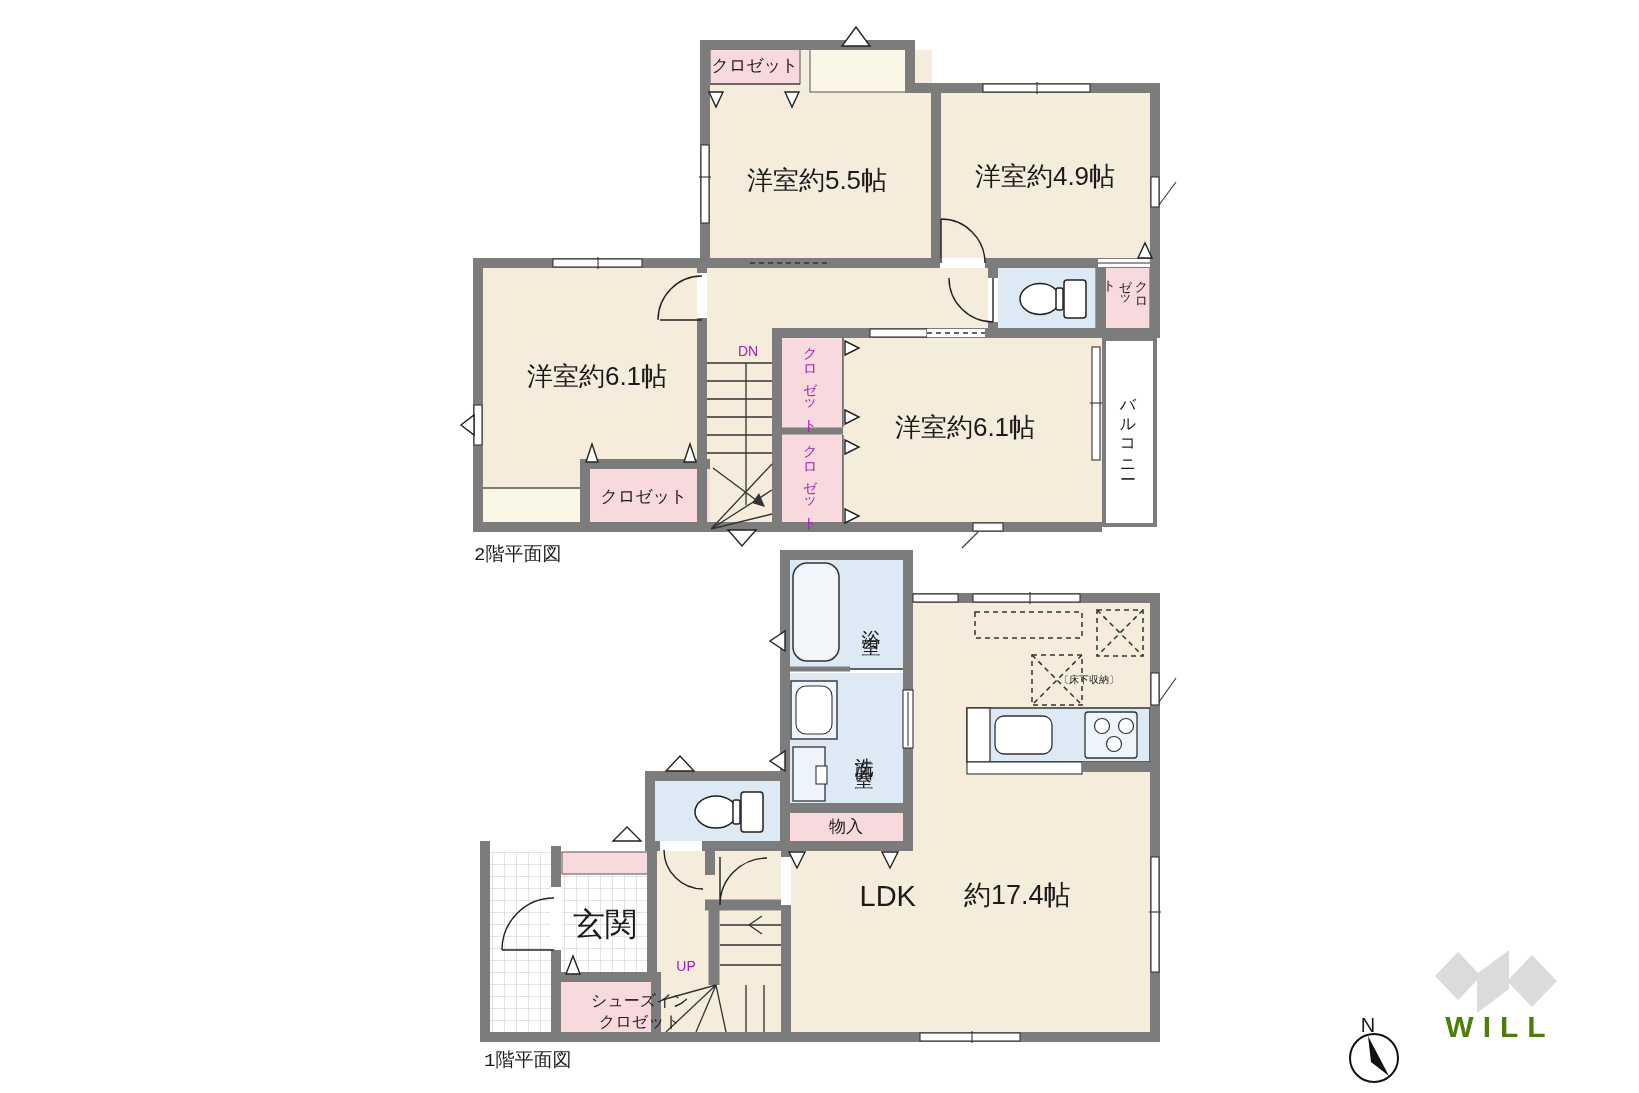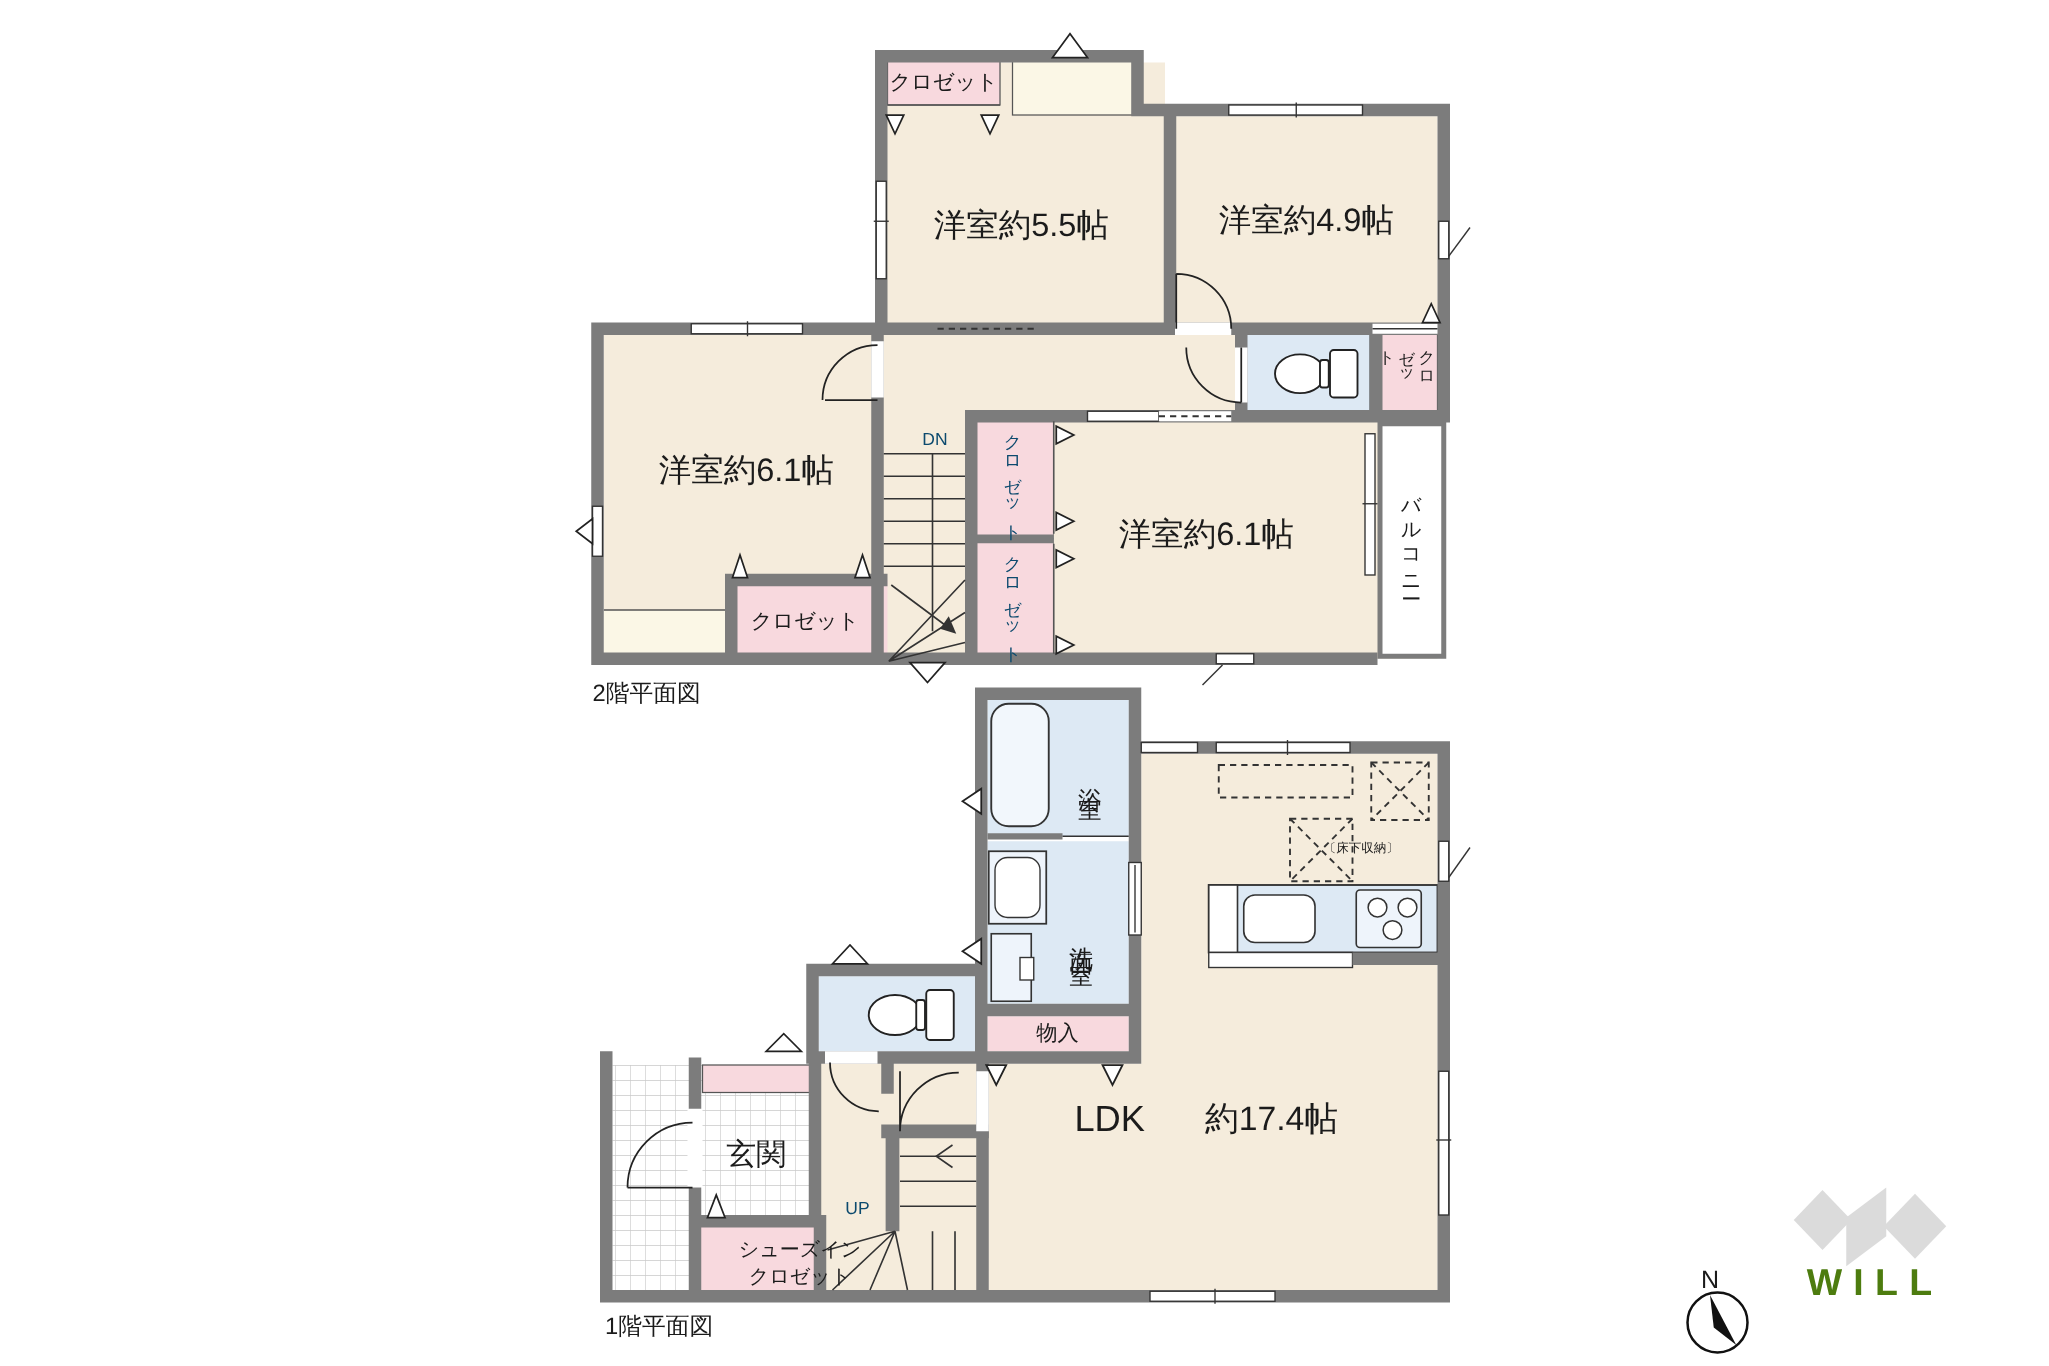--- a/index.html
+++ b/index.html
@@ -5,27 +5,27 @@
   html,body{margin:0;padding:0;background:#ffffff;}
   #stage{position:relative;width:1639px;height:1093px;background:#fff;overflow:hidden;
          font-family:"Liberation Sans","DejaVu Sans",sans-serif;color:#1b1b1b;}
   #plan-svg{position:absolute;left:0;top:0;}
   .lbl{position:absolute;transform:translate(-50%,-50%);white-space:nowrap;color:#1b1b1b;
        text-align:center;line-height:1.25;}
   .room-lines{display:flex;flex-direction:row;align-items:center;row-gap:9px;}
   .fs26{font-size:26px;}
   .fs29{font-size:29px;}
   .fs27{font-size:27px;}
-  .fs24{font-size:24px;}
+  .fs24{font-size:32px;}
   .fs19{font-size:19px;}
   .fs17{font-size:17px;}
   .fs16{font-size:16px;}
-  .fs14{font-size:14px;color:#0c4a6e;}
+  .fs14{font-size:14px;color:#a21caf;}
   .fs10{font-size:10px;}
-  .title{transform:none;font-size:19px;}
+  .title{transform:none;font-size:19px;font-family:Liberation Mono, monospace;}
   .vtext{writing-mode:vertical-rl;text-orientation:upright;}
   .ls3{letter-spacing:3px;}
   .ls6{letter-spacing:6px;}
   .wrapclo{position:absolute;writing-mode:vertical-rl;text-orientation:upright;
            font-size:13px;line-height:16px;letter-spacing:2px;transform:none;white-space:normal;}
   .brand{color:#4d7c0f;font-weight:bold;letter-spacing:9px;font-size:30px;}
   .north{font-size:20px;}
   .sic{font-size:16px;line-height:21px;margin-left:35px;}
 </style>
 </head>

